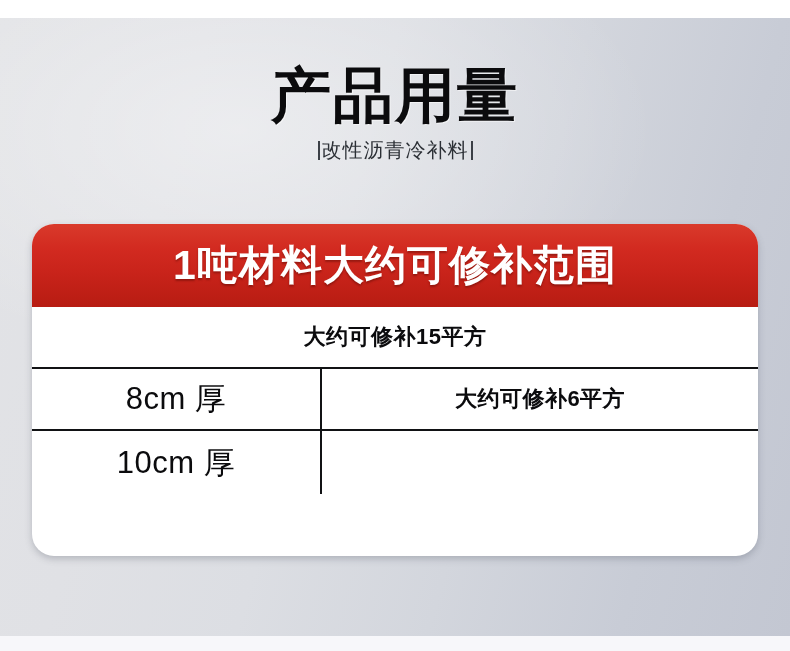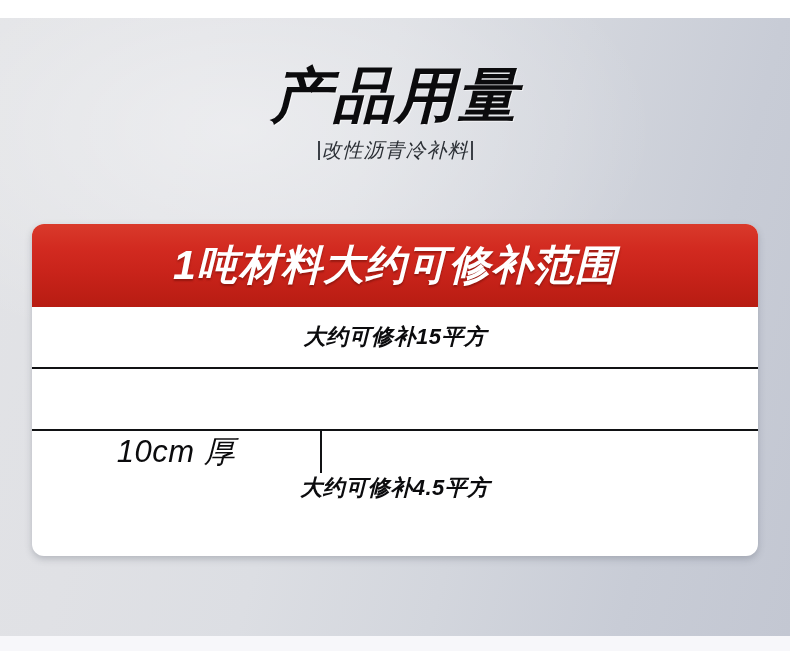--- a/index.html
+++ b/index.html
@@ -12,21 +12,20 @@
     overflow: hidden;
     font-family: "Liberation Sans", "DejaVu Sans", sans-serif;
     background: #ffffff;
   }
 
   #page {
     position: relative;
     width: 746px;
     height: 651px;
     background: #ffffff;
-    font-style: italic;
   }
 
   
   .bg-panel {
     position: absolute;
     left: 0;
     top: 18px;
     width: 790px;
     height: 618px;
     background:
@@ -98,21 +97,21 @@
     font-weight: normal;
   }
 
   
   .table-card {
     position: absolute;
     left: 32px;
     top: 224px;
     width: 726px;
     height: 332px;
-    border-radius: 12px;
+    border-radius: 22px;
     background: #ffffff;
     overflow: hidden;
     box-shadow: 0 3px 7px rgba(80,85,100,0.30);
   }
   .table-head {
     height: 83px;
     background: linear-gradient(180deg,
       #d93a2b 0%,
       #d22a20 30%,
       #c8231a 60%,
@@ -137,21 +136,20 @@
   .trow {
     display: flex;
     height: 62px;
     align-items: stretch;
     box-sizing: border-box;
     border-bottom: 2px solid #111214;
   }
   .trow:last-child {
     border-bottom: none;
     height: 63px;
-    flex-direction: column;
   }
   .cell {
     display: flex;
     align-items: center;
     justify-content: center;
     box-sizing: border-box;
   }
   .cell-thickness {
     width: 290px;
     border-right: 2px solid #111214;
@@ -195,23 +193,24 @@
     </div>
 
     <div class="table-body">
 
       <div class="trow">
         <div class="cell cell-coverage">大约可修补15平方</div>
       </div>
 
 
       <div class="trow">
+        <div class="cell cell-thickness">8cm  厚</div>
+        <div class="cell cell-coverage">大约可修补6平方</div>
       </div>
 
       <div class="trow">
         <div class="cell cell-thickness">10cm  厚</div>
-        <div class="cell cell-coverage">大约可修补4.5平方</div>
       </div>
 
     </div>
   </div>
 
 </div>
 
 </body></html>

